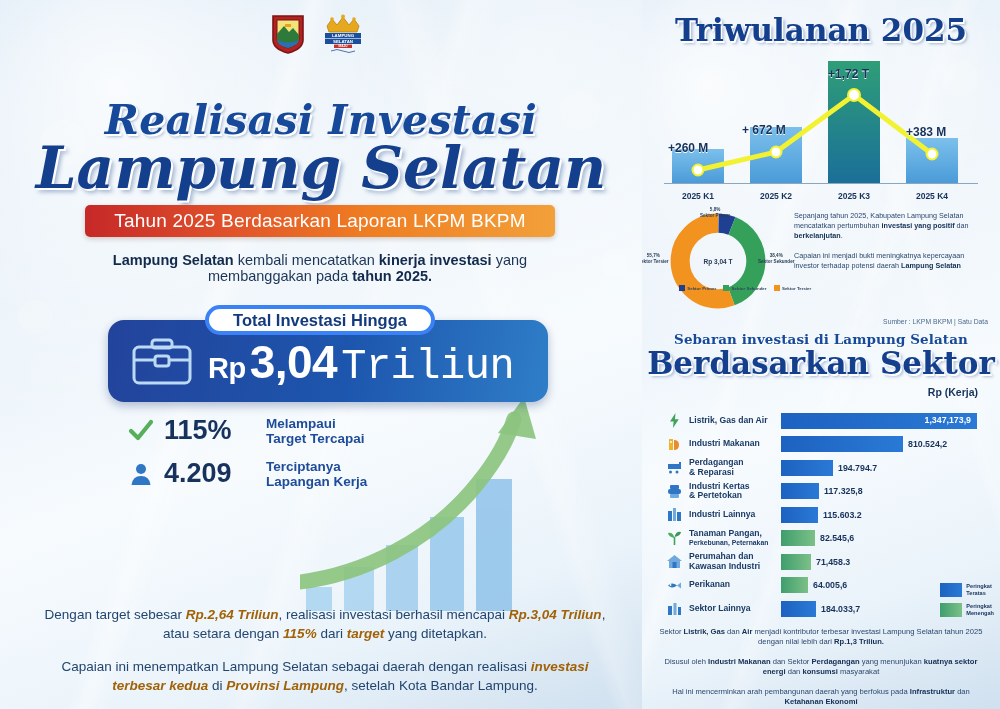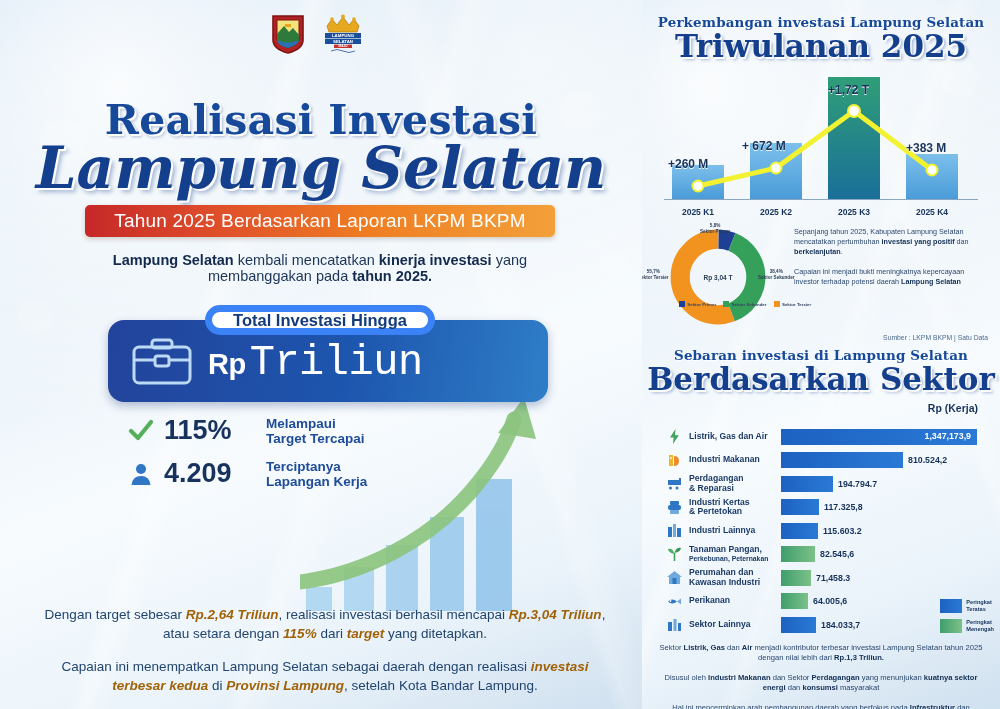--- a/index.html
+++ b/index.html
@@ -38,21 +38,21 @@
     display:flex; justify-content:center; align-items:center; gap:10px; z-index:6;
   }
   .logo-shield {
     width:34px; height:42px; position:relative;
   }
   .logo-crown { width:56px; height:40px; position:relative; }
 
   .head-wrap { position:absolute; top:98px; left:0; width:642px; text-align:center; z-index:5; }
   .h-line1 {
     font-family:"DejaVu Serif", serif;
-    font-weight:bold; 
+    font-weight:bold; font-style:italic;
     font-size:41px; line-height:44px; color:#16499a;
     letter-spacing:.3px;
     text-shadow: 2px 2px 0 #ffffff, 3px 3px 3px rgba(30,70,140,.35);
   }
   .h-line2 {
     font-family:"DejaVu Serif", serif;
     font-weight:bold; font-style:italic;
     font-size:58px; line-height:60px; color:#143f8d;
     margin-top:-4px;
     text-shadow: 2px 2px 0 #ffffff, 4px 4px 4px rgba(30,70,140,.38);
@@ -67,21 +67,21 @@
   }
   .lead {
     position:absolute; top:252px; left:70px; width:500px; text-align:center;
     font-size:14.5px; line-height:16px; color:#1c3557; z-index:5;
   }
   .lead b { color:#122a4d; }
 
   
   .total-badge {
     position:absolute; top:305px; left:205px; width:230px; height:30px;
-    background:#fff; border:7px solid #3b82f6; border-radius:16px;
+    background:#fff; border:4px solid #3b82f6; border-radius:16px;
     display:flex; align-items:center; justify-content:center;
     font-size:16.5px; font-weight:bold; color:#123a7d; z-index:7;
   }
   .total-card {
     position:absolute; top:320px; left:108px; width:440px; height:82px;
     background:linear-gradient(100deg,#23439b 0%, #1d56ae 55%, #2f7ec8 100%);
     border-radius:16px; z-index:6;
     display:flex; align-items:center; padding-left:22px; gap:14px;
     box-shadow:0 4px 10px rgba(20,50,110,.3);
   }
@@ -252,20 +252,21 @@
       <div class="brief">
         <svg width="64" height="52" viewBox="0 0 64 52">
           <rect x="22" y="5" width="20" height="8" rx="3" fill="none" stroke="#bcd9f5" stroke-width="3"></rect>
           <rect x="4" y="12" width="56" height="36" rx="5" fill="none" stroke="#bcd9f5" stroke-width="3"></rect>
           <line x1="4" y1="25" x2="60" y2="25" stroke="#bcd9f5" stroke-width="3"></line>
           <rect x="25" y="21" width="14" height="10" rx="2.5" fill="#23439b" stroke="#bcd9f5" stroke-width="3"></rect>
         </svg>
       </div>
       <div class="total-amount">
         <span class="rp">Rp</span>
+        <span class="num">3,04</span>
         <span class="unit">Triliun</span>
       </div>
     </div>
 
     <div class="stats">
       <div class="stat-row">
         <span class="stat-ico">
           <svg width="26" height="26" viewBox="0 0 26 26">
               <path d="M3 13 l7 7 l13 -16" stroke="#56b05a" stroke-width="4.2" fill="none" stroke-linecap="round" stroke-linejoin="round"></path>
             </svg>
@@ -311,21 +312,20 @@
     </div>
   </div>
 
   <div id="right">
     <div class="bg-base"></div>
     <div class="bg-streaks"></div>
     <div class="bokeh" style="left:20px;top:150px;width:30px;height:30px;opacity:.35"></div>
     <div class="bokeh" style="left:300px;top:60px;width:36px;height:36px;opacity:.35"></div>
 
     <div class="rsec" style="padding-top:14px;">
-      <div class="r-sub">Perkembangan investasi Lampung Selatan</div>
       <div class="r-title">Triwulanan 2025</div>
 
       <div class="qchart">
         <div class="qaxis"></div>
 
         <div class="qbar" style="left:16px;  height:34px;"></div>
         <div class="qbar" style="left:94px;  height:56px;"></div>
         <div class="qbar peak" style="left:172px; height:122px;"></div>
         <div class="qbar" style="left:250px; height:45px;"></div>
 

